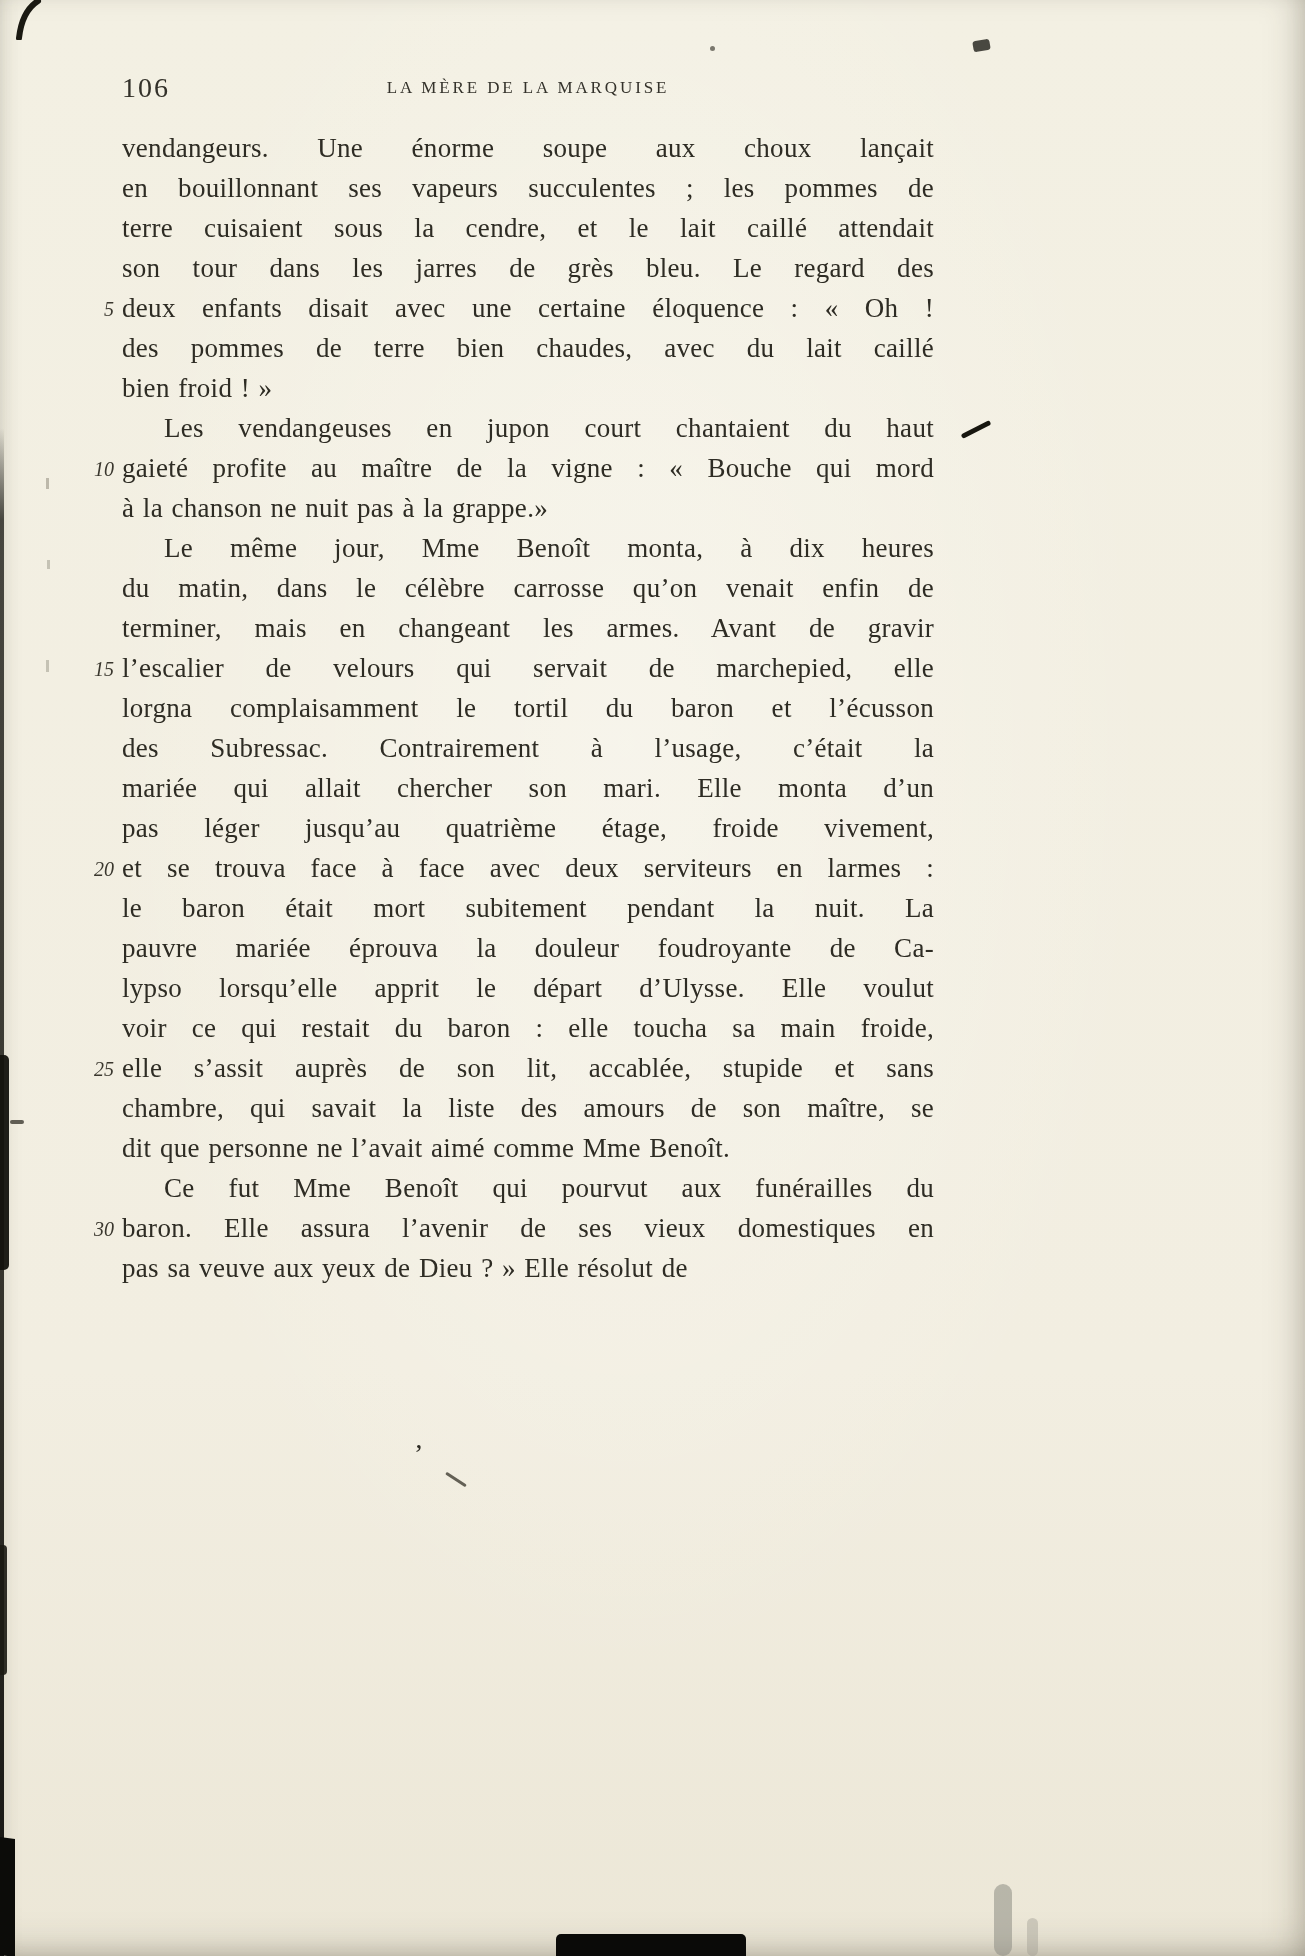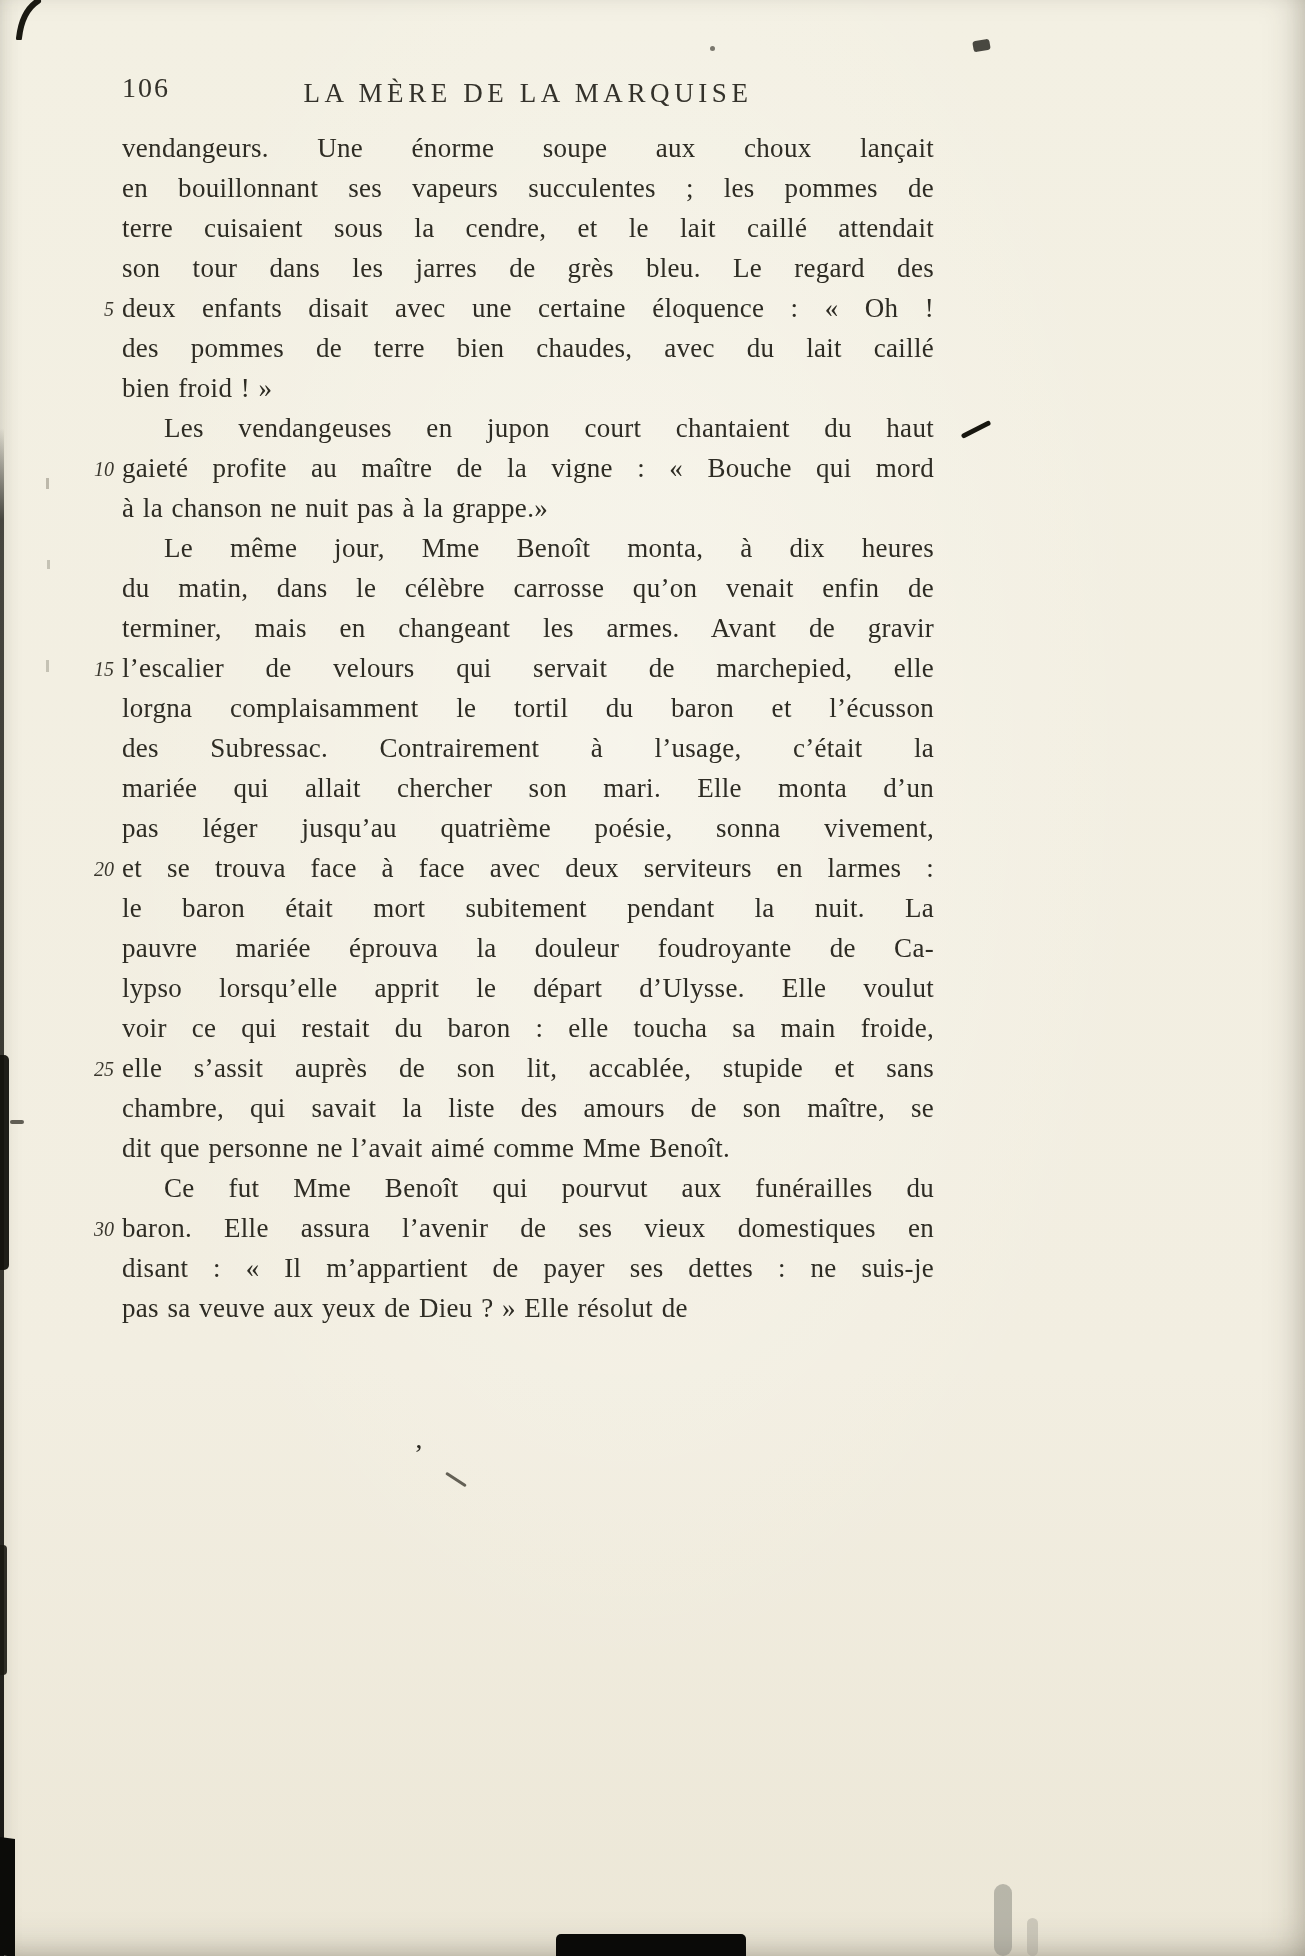--- a/index.html
+++ b/index.html
@@ -18,21 +18,21 @@
     color:#2e2c24;
   }
   
   .pageheader{position:absolute;left:122px;top:66px;width:812px;height:44px;}
   .pagenum{
     position:absolute;left:0;top:6px;
     font-size:28px;letter-spacing:2px;color:#33312a;
   }
   .runtitle{
     position:absolute;left:0;right:0;top:12px;
-    text-align:center;font-size:27px;letter-spacing:0.17em;color:#34322b;
+    text-align:center;font-size:17px;letter-spacing:0.17em;color:#34322b;
   }
   
   .textblock{position:absolute;left:122px;top:128px;width:812px;}
   .line{position:relative;height:40px;line-height:40px;font-size:27px;}
   .ltext{
     display:block;
     text-align:justify;
     text-align-last:justify;
     letter-spacing:0.3px;
     word-spacing:1.5px;
@@ -125,21 +125,21 @@
       <div class="line">
         <span class="ltext">lorgna complaisamment le tortil du baron et l’écusson</span>
       </div>
       <div class="line">
         <span class="ltext">des Subressac.  Contrairement à l’usage, c’était la</span>
       </div>
       <div class="line">
         <span class="ltext">mariée qui allait chercher son mari.  Elle monta d’un</span>
       </div>
       <div class="line">
-        <span class="ltext">pas léger jusqu’au quatrième poésie, sonna vivement,</span>
+        <span class="ltext">pas léger jusqu’au quatrième étage, froide vivement,</span>
       </div>
       <div class="line">
         <span class="lnum">20</span>
         <span class="ltext">et se trouva face à face avec deux serviteurs en larmes :</span>
       </div>
       <div class="line">
         <span class="ltext">le baron était mort subitement pendant la nuit.  La</span>
       </div>
       <div class="line">
         <span class="ltext">pauvre mariée éprouva la douleur foudroyante de Ca-</span>
@@ -160,23 +160,20 @@
       <div class="line para-end">
         <span class="ltext">dit que personne ne l’avait aimé comme Mme Benoît.</span>
       </div>
       <div class="line indent">
         <span class="ltext">Ce fut Mme Benoît qui pourvut aux funérailles du</span>
       </div>
       <div class="line">
         <span class="lnum">30</span>
         <span class="ltext">baron.  Elle assura l’avenir de ses vieux domestiques en</span>
       </div>
-      <div class="line">
-        <span class="ltext">disant :  « Il m’appartient de payer ses dettes : ne suis-je</span>
-      </div>
       <div class="line para-end">
         <span class="ltext">pas sa veuve aux yeux de Dieu ? »  Elle résolut de</span>
       </div>
     </div>
 
   <svg class="artifact mark-top-left" width="26" height="40" viewBox="0 0 26 40">
     <path d="M3 38 C5 20 11 8 22 1" stroke="#1a1912" stroke-width="6" fill="none" stroke-linecap="round"></path>
   </svg>
   <div class="artifact blob-top-right"></div>
   <div class="artifact dot-top"></div>

